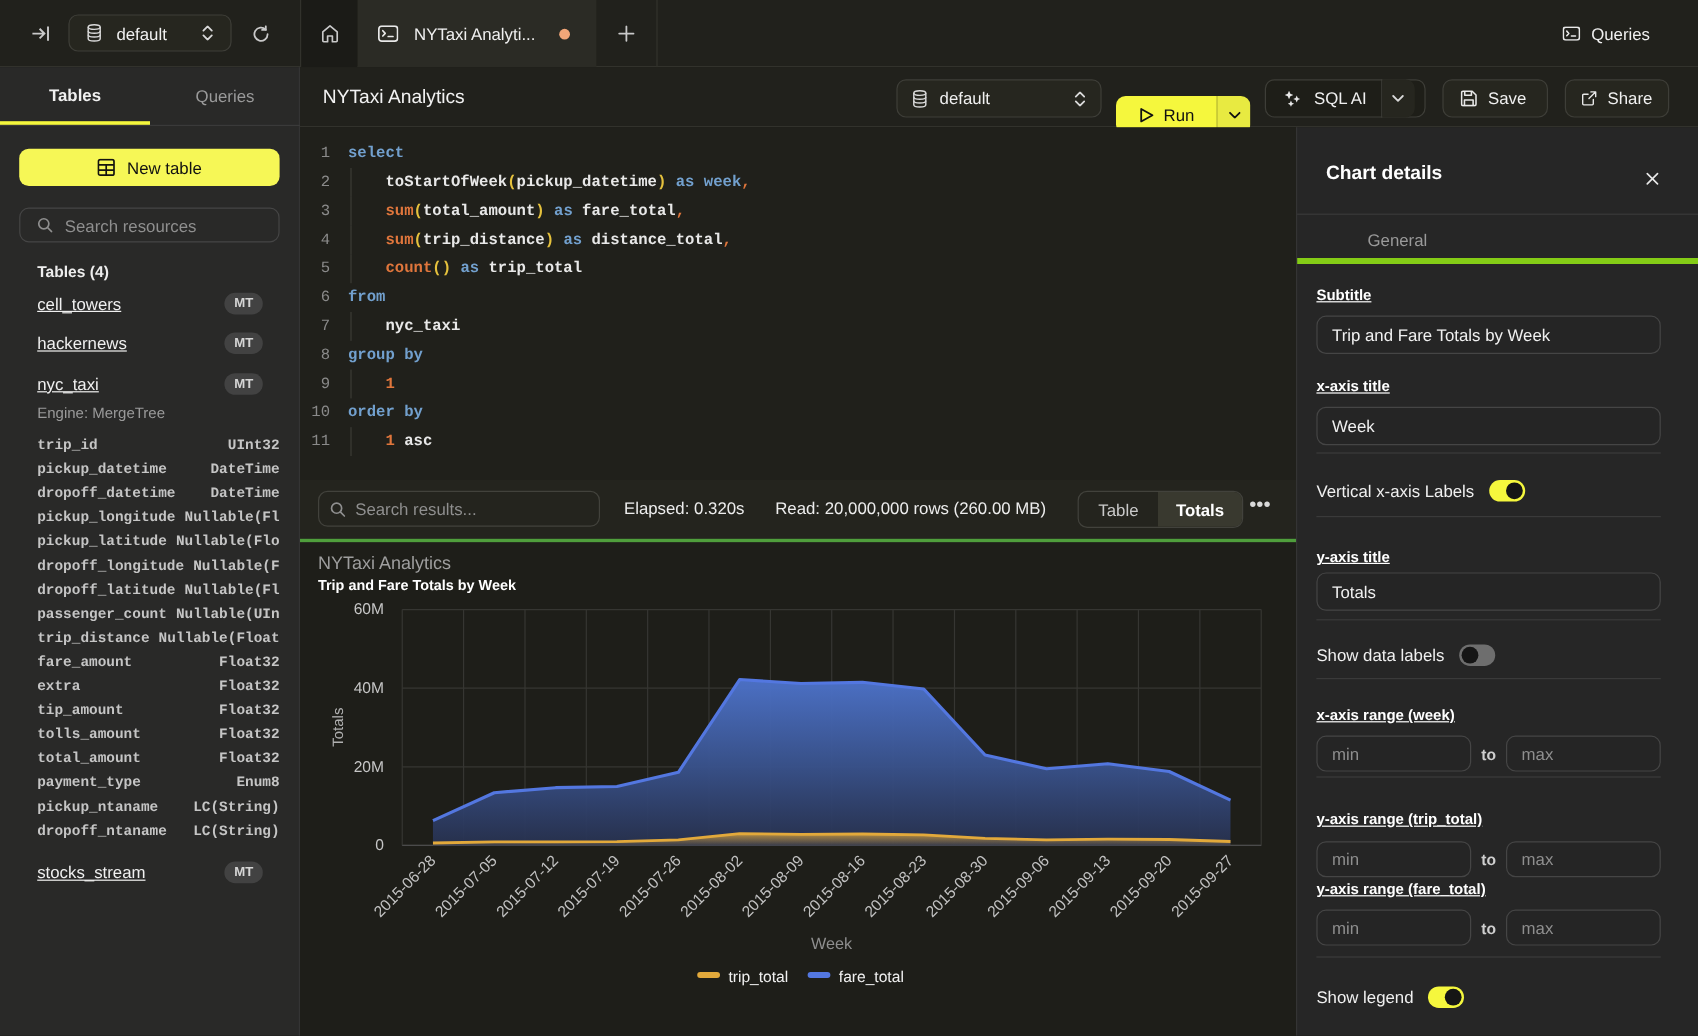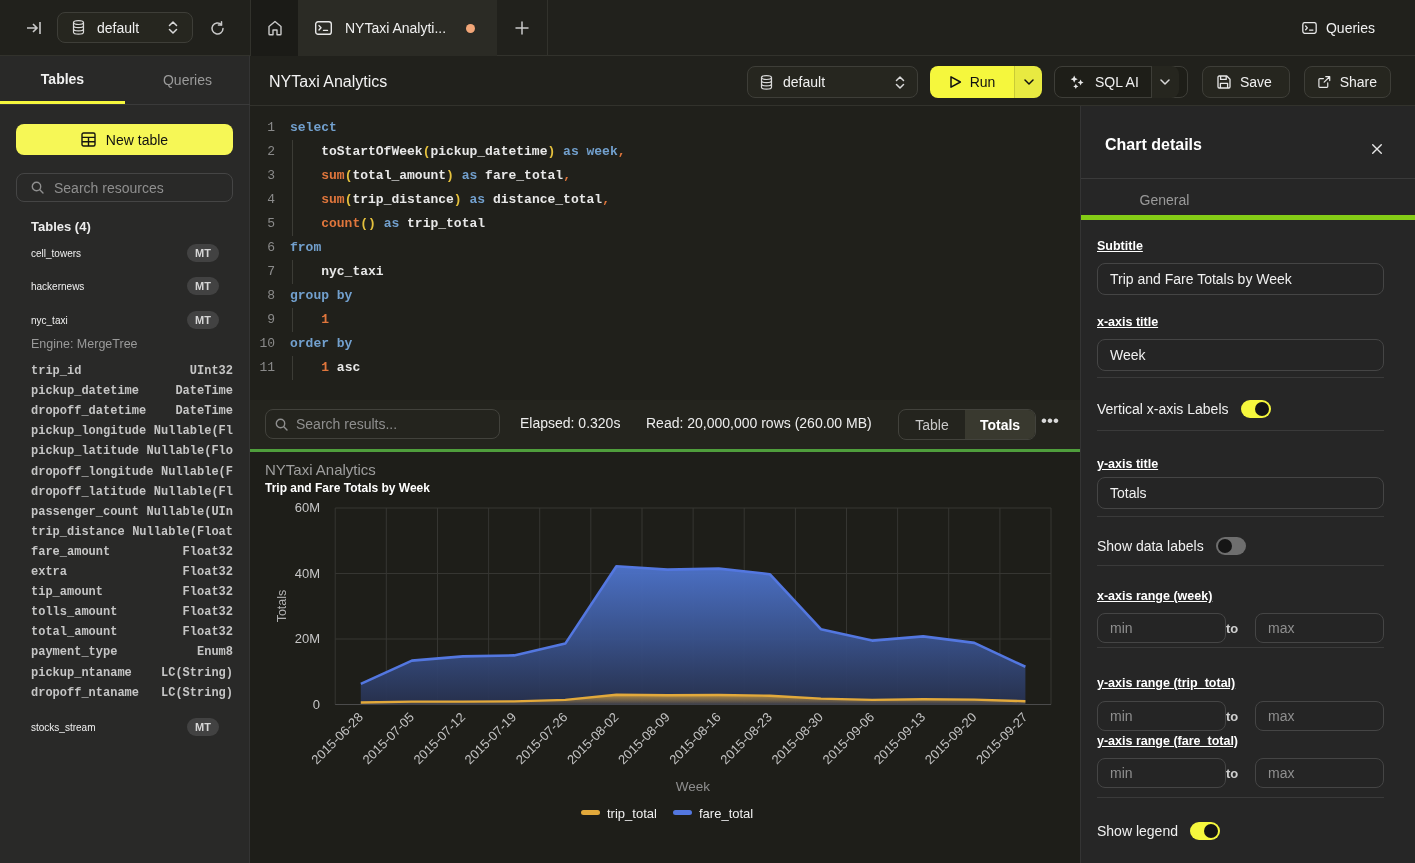--- a/index.html
+++ b/index.html
@@ -33,21 +33,21 @@
     justify-content:center; font-size:14px; }
   #tab-tables { left:0; color:#f0f0f0; font-weight:bold; border-bottom:3px solid #f5f73d; height:49px; }
   #tab-queries { left:125px; color:#9a9a9a; }
   #newtable { position:absolute; left:16px; top:68px; width:217px; height:31px; background:#f6f756;
     border-radius:8px; display:flex; align-items:center; justify-content:center; gap:10px;
     color:#111; font-size:14px; }
   #sidesearch { position:absolute; left:16px; top:117px; width:217px; height:29px; border:1px solid #454545;
     border-radius:8px; display:flex; align-items:center; padding:0 14px; gap:10px; color:#8f8f8f; font-size:14px; }
   .sidehead { position:absolute; left:31px; font-size:13px; font-weight:bold; color:#ededed; }
   .tbl-row { position:absolute; left:31px; width:188px; display:flex; align-items:center; justify-content:space-between; }
-  .tbl-name { font-size:10px; color:#f0f0f0; }
+  .tbl-name { font-size:14px; color:#f0f0f0;text-decoration:underline; }
   .mt { background:#424242; color:#d6d6d6; font-size:11px; font-weight:bold; border-radius:9px;
     padding:2px 8px; line-height:14px; }
   .engine { position:absolute; left:31px; font-size:12.5px; color:#9a9a9a; }
   .col-row { position:absolute; left:31px; width:202px; height:20px; display:flex; justify-content:space-between;
     font-family:"Liberation Mono", monospace; font-size:12px; font-weight:bold; color:#c5c5c5; white-space:nowrap; overflow:hidden; }
 
   
   #mainhead { position:absolute; left:250px; top:56px; width:1165px; height:50px; background:#21211c;
     border-bottom:1px solid #32322c; }
   #mainhead h1 { font-size:16px; font-weight:normal; color:#f2f2f2; position:absolute; left:19px; top:17px; }
@@ -104,21 +104,21 @@
     font-size:14px; color:#f0f0f0; }
   .tg { width:30px; height:18px; border-radius:9px; position:relative; }
   .tg.on { background:#f5f73d; }
   .tg.off { background:#6e6e6e; }
   .tg .knob { position:absolute; top:2px; width:14px; height:14px; border-radius:50%; background:#151515; }
   .tg.on .knob { right:2px; }
   .tg.off .knob { left:2px; }
   .minmax { position:absolute; display:flex; align-items:center; }
   .mm { width:129px; height:30px; border:1px solid #454545; background:#252525; border-radius:8px;
     display:flex; align-items:center; padding:0 12px; font-size:14px; color:#8f8f8f; }
-  .mmto { width:29px; text-align:left; font-size:13px; color:#cfcfcf; font-weight:bold; }
+  .mmto { width:29px; text-align:center; font-size:13px; color:#cfcfcf; font-weight:bold; }
 </style>
 </head>
 <body>
 
 <div id="topbar">
 
   <svg class="abs" style="left:26px;top:20px" width="16" height="16" viewBox="0 0 16 16" fill="none" stroke="#c9c9c9" stroke-width="1.6">
     <path d="M1 8h10M7 4l4 4-4 4M14 2v12"></path>
   </svg>
   <div id="dbpill">
@@ -281,21 +281,21 @@
       <ellipse cx="6.5" cy="2.6" rx="5" ry="1.9"></ellipse>
       <path d="M1.5 2.6v9.6c0 1.05 2.24 1.9 5 1.9s5-.85 5-1.9V2.6"></path>
       <path d="M1.5 5.8c0 1.05 2.24 1.9 5 1.9s5-.85 5-1.9M1.5 9c0 1.05 2.24 1.9 5 1.9s5-.85 5-1.9"></path>
     </svg>
     <span style="margin-left:10px">default</span>
     <svg style="margin-left:auto" width="10" height="13" viewBox="0 0 10 13" fill="none" stroke="#d9d9d9" stroke-width="1.5" stroke-linecap="round" stroke-linejoin="round">
       <path d="M1.5 4.5L5 1l3.5 3.5M1.5 8.5L5 12l3.5-3.5"></path>
     </svg>
   </div>
 
-  <div class="abs" style="left:680px;top:10px;width:112px;height:32px;border-radius:8px;overflow:hidden;display:flex">
+  <div class="abs" style="left:680px;top:24px;width:112px;height:32px;border-radius:8px;overflow:hidden;display:flex">
     <div style="width:84px;height:100%;background:#f5f73d;display:flex;align-items:center;justify-content:center;gap:8px">
       <svg width="13" height="14" viewBox="0 0 13 14" fill="none" stroke="#111" stroke-width="1.5" stroke-linejoin="round">
         <path d="M2 1.8v10.4L11.4 7z"></path>
       </svg>
       <span style="color:#111;font-size:14px">Run</span>
     </div>
     <div style="width:28px;height:100%;background:#e8ea41;border-left:1px solid #c9cb36;display:flex;align-items:center;justify-content:center">
       <svg width="10" height="6" viewBox="0 0 10 6" fill="none" stroke="#111" stroke-width="1.5" stroke-linecap="round" stroke-linejoin="round">
           <path d="M1 1l4 4 4-4"></path>
         </svg>

